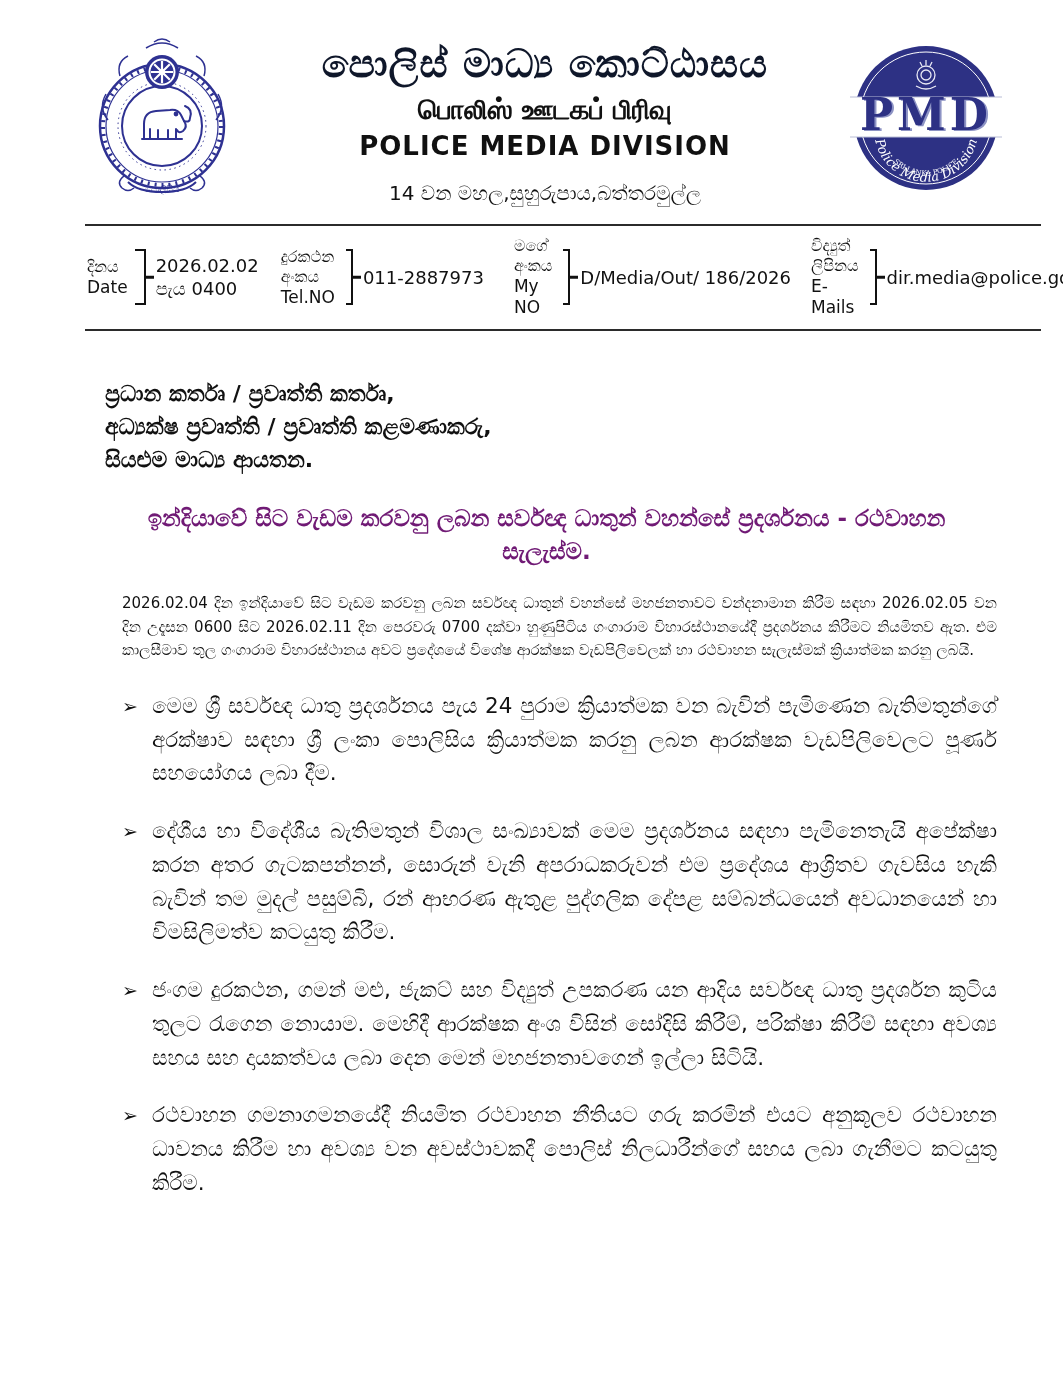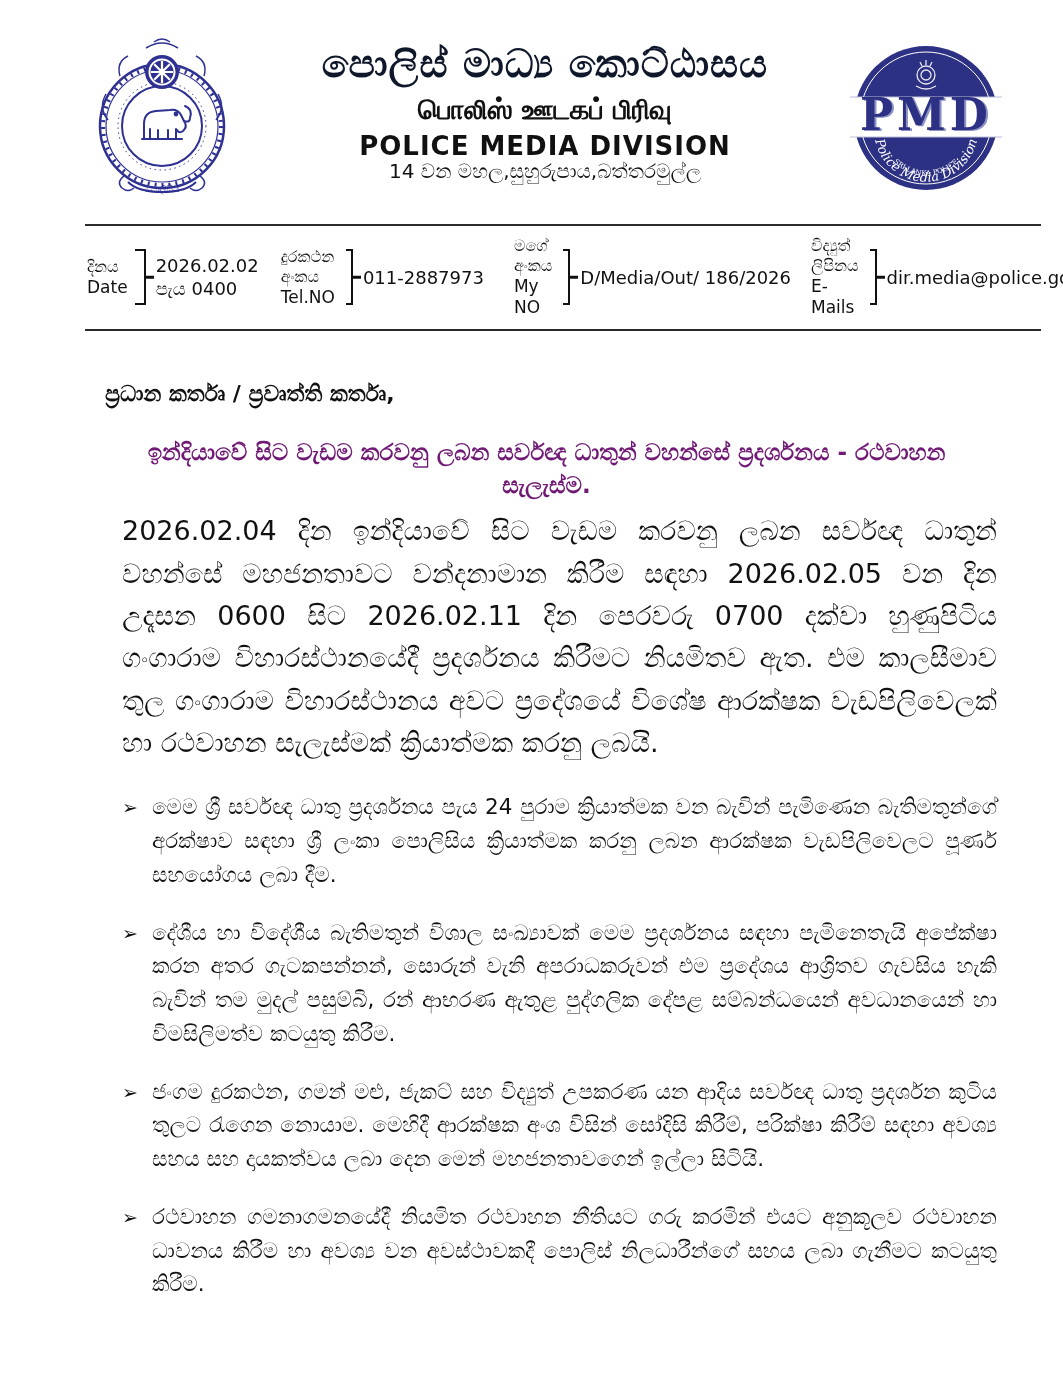--- a/index.html
+++ b/index.html
@@ -11,21 +11,21 @@
   .page{width:1063px; min-height:1375px; box-sizing:border-box; padding:28px 0 30px 0;}
 
   
   .hdr{display:flex; align-items:flex-start; padding:6px 55px 0 88px;}
   .hdr-left{width:152px; flex:0 0 auto;}
   .hdr-center{flex:1 1 auto; text-align:center; padding-top:8px;}
   .hdr-right{width:158px; flex:0 0 auto; padding-top:8px;}
   .t-sin{font-size:39px; font-weight:bold; letter-spacing:1px; line-height:1.15; color:#0f172a;}
   .t-tam{font-size:28px; font-weight:600; margin-top:8px; line-height:1.1;}
   .t-eng{font-size:26px; font-weight:bold; letter-spacing:1px; margin-top:6px; line-height:1.1;}
-  .t-addr{font-size:20px; margin-top:0; line-height:1.1;}
+  .t-addr{font-size:20px; margin-top:22px; line-height:1.1;}
 
   
   .meta{
     margin:14px 22px 0 85px;
     border-top:2px solid #2b2b2b; border-bottom:2px solid #2b2b2b;
     padding:10px 4px 10px 2px;
     display:flex; align-items:center; gap:4px;
   }
   .mf{display:flex; align-items:center;}
   .mf .labels{display:flex; flex-direction:column; justify-content:center; line-height:1.25;}
@@ -37,21 +37,21 @@
            border-top:2.5px solid #111; border-right:2.5px solid #111; border-bottom:2.5px solid #111;}
   .bracket::after{content:""; position:absolute; right:-10px; top:50%; transform:translateY(-50%);
                   width:8px; height:2.5px; background:#111;}
 
   
   .recipients{margin:46px 70px 0 105px; font-weight:bold; font-size:22px; line-height:1.5;}
   .red-title{
     margin:26px 90px 0 120px; text-align:center; font-weight:bold;
     font-size:23px; line-height:1.45; color:#701a75;
   }
-  .para{margin:8px 66px 0 122px; font-size:27px; line-height:1.57; text-align:justify;}
+  .para{margin:24px 66px 0 122px; font-size:15px; line-height:1.57; text-align:justify;}
   ul.points{list-style:none; margin:26px 66px 0 122px; padding:0;}
   ul.points li{display:flex; gap:14px; margin-bottom:24px;}
   ul.points li:last-child{margin-bottom:0;}
   .pt-marker{flex:0 0 auto; font-size:19px; line-height:1.7; transform:translateY(1px);}
   .pt-text{flex:1 1 auto; font-size:21.5px; line-height:1.57; text-align:justify;}
 
   svg text{font-family:"DejaVu Serif","Liberation Serif",serif;}
 </style>
 </head>
 <body>
@@ -180,20 +180,22 @@
       </div>
       <div class="bracket"></div>
       <div class="vals">
         <span class="val">dir.media@police.gov.lk</span>
       </div>
     </div>
   </div>
 
   <div class="recipients">
     <div>ප්‍රධාන කර්තෘ / ප්‍රවෘත්ති කර්තෘ,</div>
+    <div>අධ්‍යක්ෂ ප්‍රවෘත්ති / ප්‍රවෘත්ති කළමණාකරු,</div>
+    <div>සියළුම මාධ්‍ය ආයතන.</div>
   </div>
 
   <div class="red-title">ඉන්දියාවේ සිට වැඩම කරවනු ලබන සර්වඥ ධාතුන් වහන්සේ ප්‍රදර්ශනය - රථවාහන සැලැස්ම.</div>
 
   <p class="para">2026.02.04 දින ඉන්දියාවේ සිට වැඩම කරවනු ලබන සර්වඥ ධාතුන් වහන්සේ මහජනතාවට වන්දනාමාන කිරීම සඳහා 2026.02.05 වන දින උදෑසන 0600 සිට 2026.02.11 දින පෙරවරු 0700 දක්වා හුණුපිටිය ගංගාරාම විහාරස්ථානයේදී ප්‍රදර්ශනය කිරීමට නියමිතව ඇත. එම කාලසීමාව තුල ගංගාරාම විහාරස්ථානය අවට ප්‍රදේශයේ විශේෂ ආරක්ෂක වැඩපිලිවෙලක් හා රථවාහන සැලැස්මක් ක්‍රියාත්මක කරනු ලබයි.</p>
 
   <ul class="points">
     <li>
       <span class="pt-marker">➢</span>
       <span class="pt-text">මෙම ශ්‍රී සර්වඥ ධාතු ප්‍රදර්ශනය පැය 24 පුරාම ක්‍රියාත්මක වන බැවින් පැමිණෙන බැතිමතුන්ගේ අරක්ෂාව සඳහා ශ්‍රී ලංකා පොලිසිය ක්‍රියාත්මක කරනු ලබන ආරක්ෂක වැඩපිලිවෙලට පූර්ණ සහයෝගය ලබා දීම.</span>

